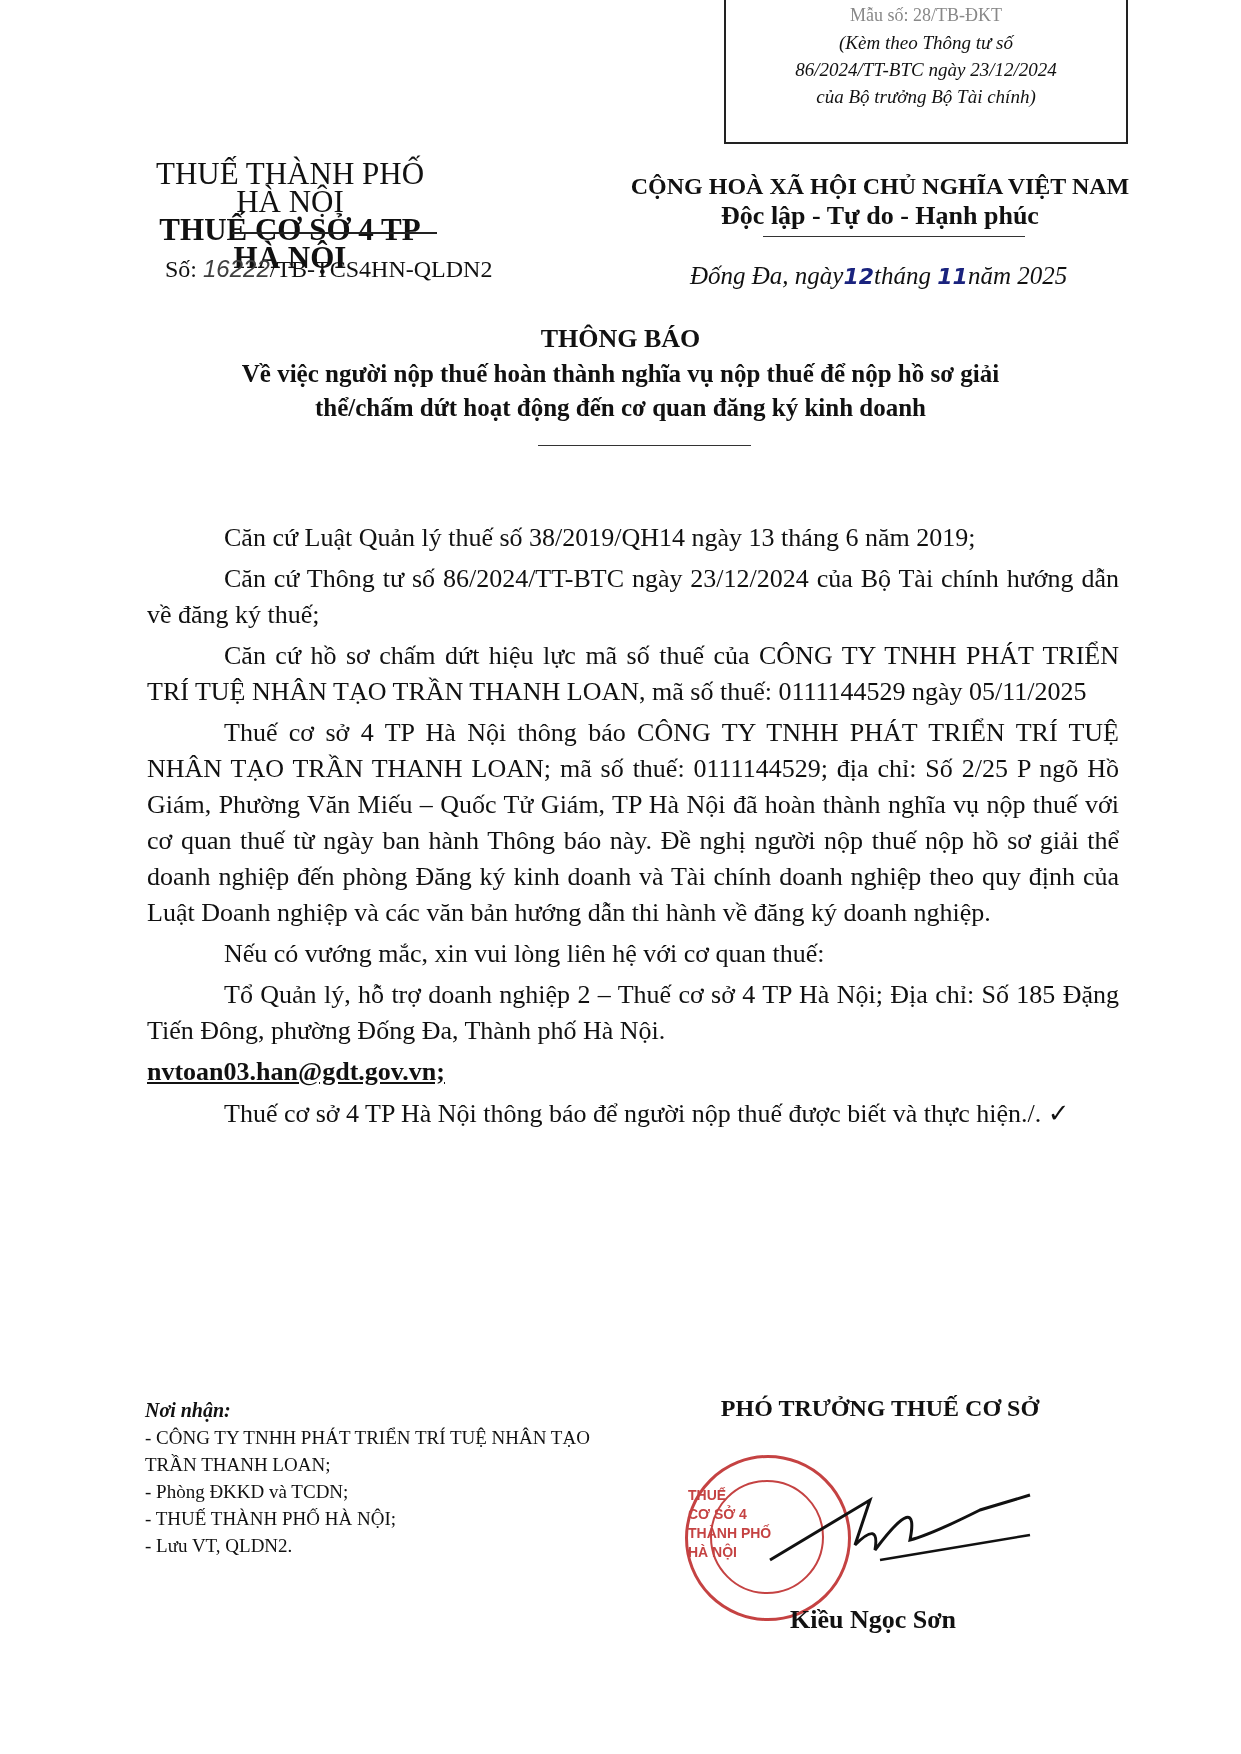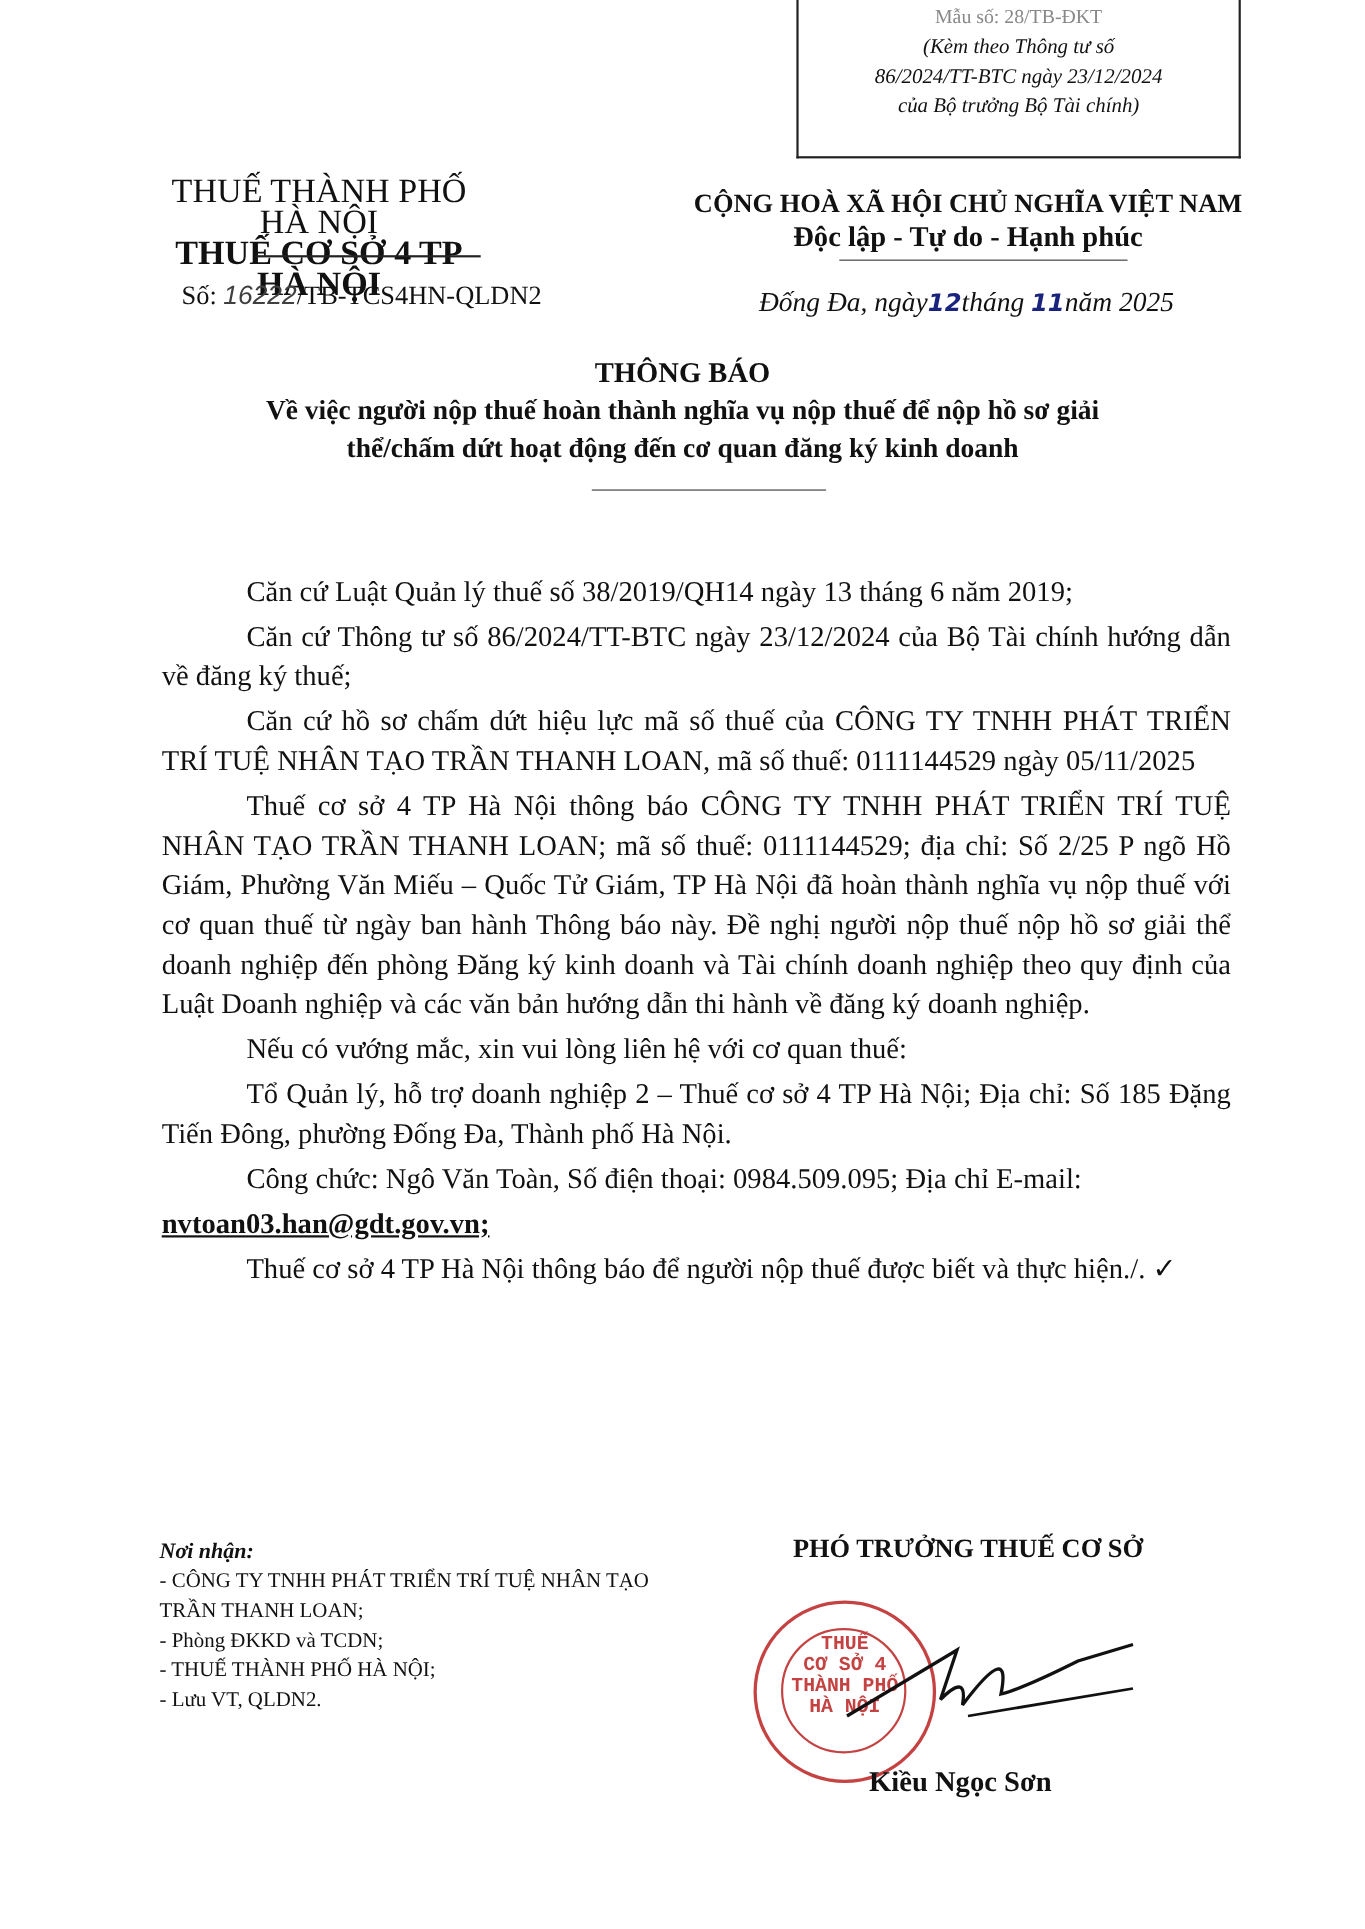--- a/index.html
+++ b/index.html
@@ -30,21 +30,21 @@
     .body { left: 147px; top: 520px; width: 972px; font-size: 26px; line-height: 36px; text-align: justify; }
     .body p { margin: 0 0 5px 0; text-indent: 77px; }
     .body p.noindent { text-indent: 0; }
     .email { text-decoration: underline; font-weight: bold; }
     .tick { font-family: "DejaVu Sans", sans-serif; font-weight: bold; font-size: 26px; }
     .recipients { left: 145px; top: 1397px; width: 450px; font-size: 19px; line-height: 27px; }
     .recipients .lbl { font-weight: bold; font-style: italic; font-size: 20px; }
     .signer { left: 665px; top: 1393px; width: 430px; text-align: center; font-weight: bold; font-size: 24px; line-height: 30px; }
     .stamp { left: 685px; top: 1455px; width: 160px; height: 160px; border-radius: 50%; border: 3px solid #b22; opacity: 0.85; }
     .stamp-inner { position: absolute; left: 22px; top: 22px; width: 110px; height: 110px; border-radius: 50%; border: 2px solid #b22; }
-    .stamp-text { position: absolute; left: 0; top: 28px; width: 160px; text-align: center; color: #b22; font-family: Liberation Mono, monospace; font-size: 18px; line-height: 19px; font-weight: bold; }
+    .stamp-text { position: absolute; left: 0; top: 28px; width: 160px; color: #b22; font-family: Liberation Sans, sans-serif; font-size: 14px; line-height: 19px; font-weight: bold; }
     .signature { left: 760px; top: 1480px; }
     .signame { left: 790px; top: 1605px; font-weight: bold; font-size: 26px; }
   </style>
 </head>
 <body>
 
 <div class="abs formbox">
   <span class="fno">Mẫu số: 28/TB-ĐKT</span>
   <div>(Kèm theo Thông tư số</div>
   <div>86/2024/TT-BTC ngày 23/12/2024</div>
@@ -80,23 +80,20 @@
 </div>
 <div class="abs subject-line"></div>
 
 <div class="abs body">
   <p>Căn cứ Luật Quản lý thuế số 38/2019/QH14 ngày 13 tháng 6 năm 2019;</p>
   <p>Căn cứ Thông tư số 86/2024/TT-BTC ngày 23/12/2024 của Bộ Tài chính hướng dẫn về đăng ký thuế;</p>
   <p>Căn cứ hồ sơ chấm dứt hiệu lực mã số thuế của CÔNG TY TNHH PHÁT TRIỂN TRÍ TUỆ NHÂN TẠO TRẦN THANH LOAN, mã số thuế: 0111144529 ngày 05/11/2025</p>
   <p>Thuế cơ sở 4 TP Hà Nội thông báo CÔNG TY TNHH PHÁT TRIỂN TRÍ TUỆ NHÂN TẠO TRẦN THANH LOAN; mã số thuế: 0111144529; địa chỉ: Số 2/25 P ngõ Hồ Giám, Phường Văn Miếu – Quốc Tử Giám, TP Hà Nội đã hoàn thành nghĩa vụ nộp thuế với cơ quan thuế từ ngày ban hành Thông báo này. Đề nghị người nộp thuế nộp hồ sơ giải thể doanh nghiệp đến phòng Đăng ký kinh doanh và Tài chính doanh nghiệp theo quy định của Luật Doanh nghiệp và các văn bản hướng dẫn thi hành về đăng ký doanh nghiệp.</p>
   <p>Nếu có vướng mắc, xin vui lòng liên hệ với cơ quan thuế:</p>
   <p>Tổ Quản lý, hỗ trợ doanh nghiệp 2 – Thuế cơ sở 4 TP Hà Nội; Địa chỉ: Số 185 Đặng Tiến Đông, phường Đống Đa, Thành phố Hà Nội.</p>
-  <p>
-    <span>Công chức: Ngô Văn Toàn, Số điện thoại: 0984.509.095; Địa chỉ E-mail:</span>
-  </p>
   <p class="noindent">
     <span class="email">nvtoan03.han@gdt.gov.vn;</span>
   </p>
   <p>
     <span>Thuế cơ sở 4 TP Hà Nội thông báo để người nộp thuế được biết và thực hiện./.</span>
     <span class="tick">✓</span>
   </p>
 </div>
 
 <div class="abs recipients">

